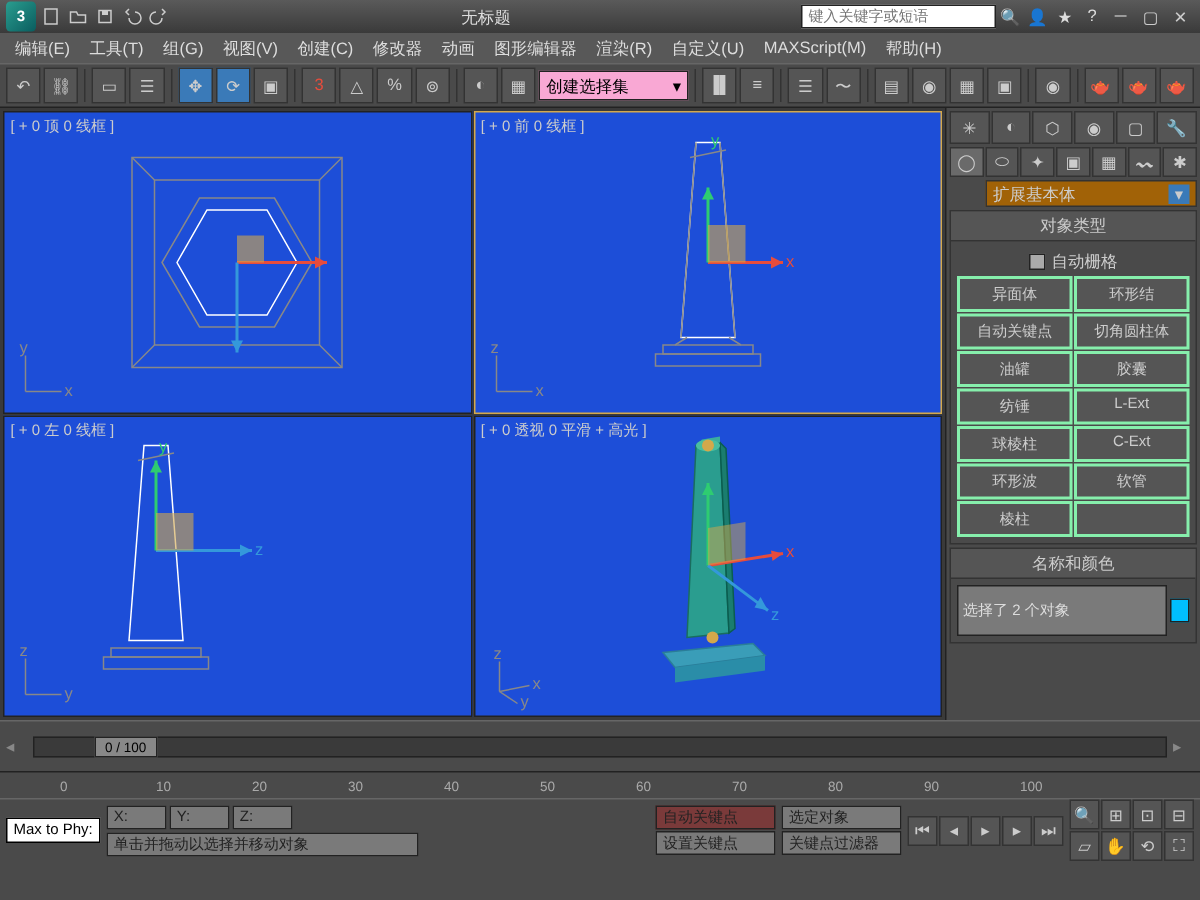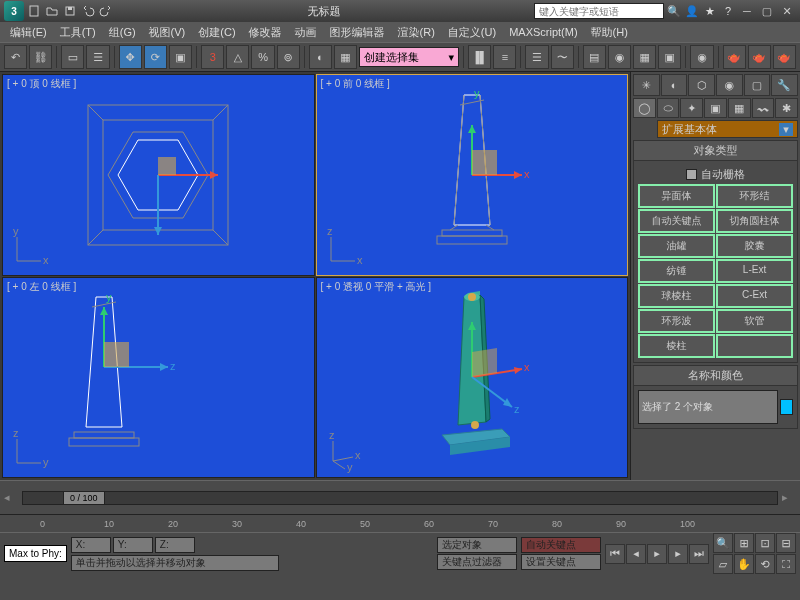--- a/index.html
+++ b/index.html
@@ -354,26 +354,26 @@
   </div>
   <div style="display:flex;flex-direction:column;gap:2px;flex:1">
     <div style="display:flex;gap:2px">
       <div class="status-box" style="width:40px">X:</div>
       <div class="status-box" style="width:40px">Y:</div>
       <div class="status-box" style="width:40px">Z:</div>
     </div>
     <div class="status-box" style="width:208px">单击并拖动以选择并移动对象</div>
   </div>
   <div style="display:flex;flex-direction:column;gap:1px">
+    <div class="status-box" style="background:#7a3a3a;width:80px">自动关键点</div>
+    <div class="status-box" style="width:80px">设置关键点</div>
+  </div>
+  <div style="display:flex;flex-direction:column;gap:1px">
     <div class="status-box" style="width:80px">选定对象</div>
     <div class="status-box" style="width:80px">关键点过滤器</div>
-  </div>
-  <div style="display:flex;flex-direction:column;gap:1px">
-    <div class="status-box" style="background:#7a3a3a;width:80px">自动关键点</div>
-    <div class="status-box" style="width:80px">设置关键点</div>
   </div>
   <div style="display:flex;gap:1px">
     <div class="play-btn">⏮</div>
     <div class="play-btn">◂</div>
     <div class="play-btn">▸</div>
     <div class="play-btn">▸</div>
     <div class="play-btn">⏭</div>
   </div>
   <div style="display:grid;grid-template-columns:repeat(4,20px);gap:1px">
     <div class="play-btn">🔍</div>

